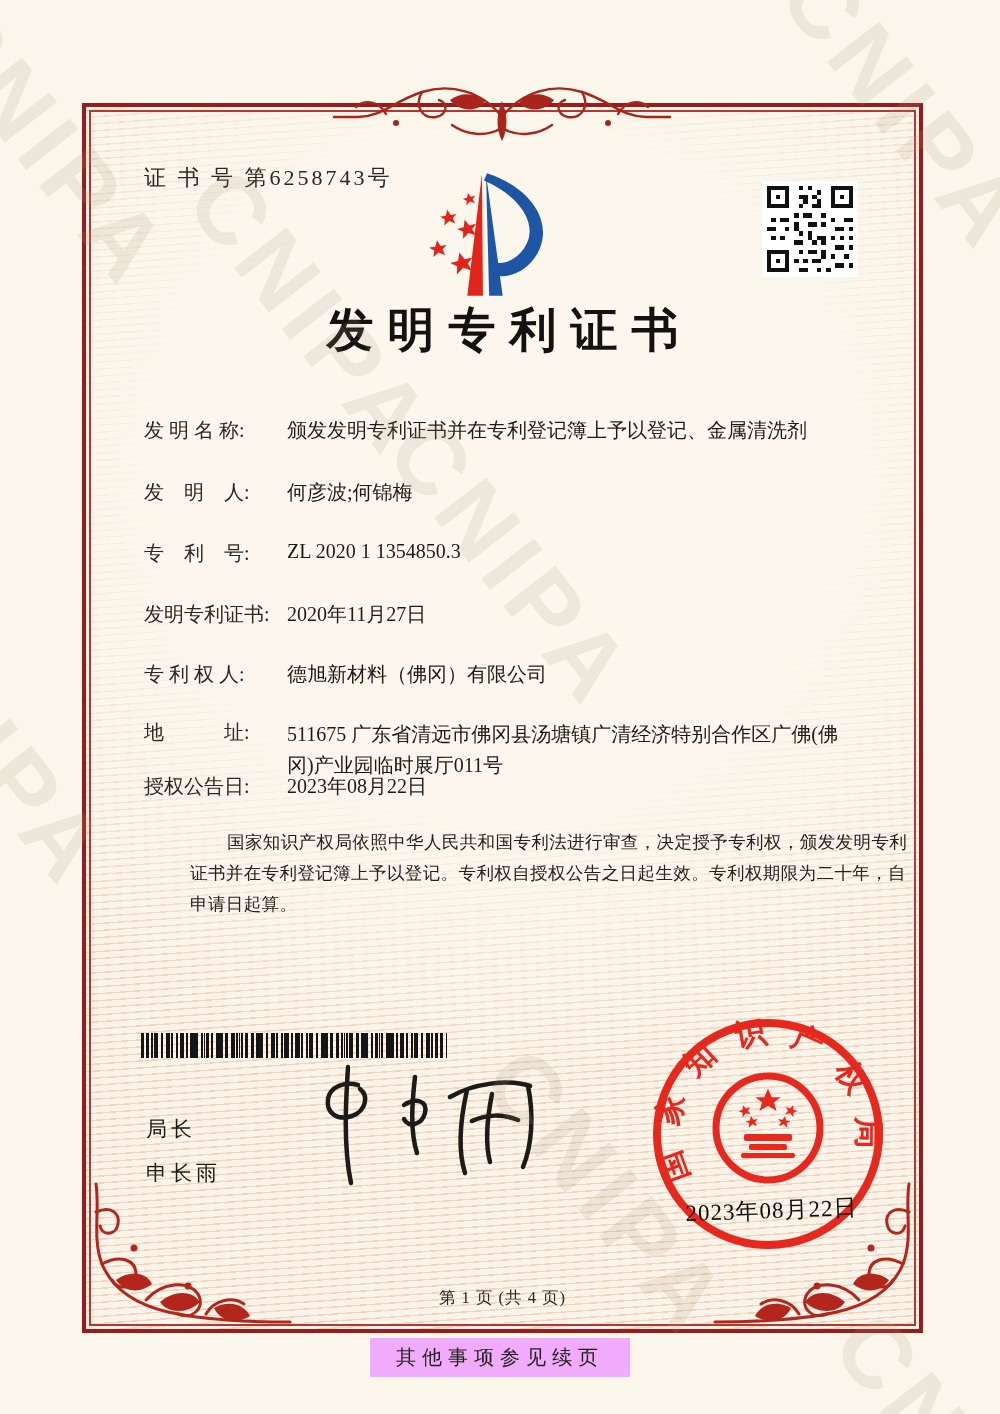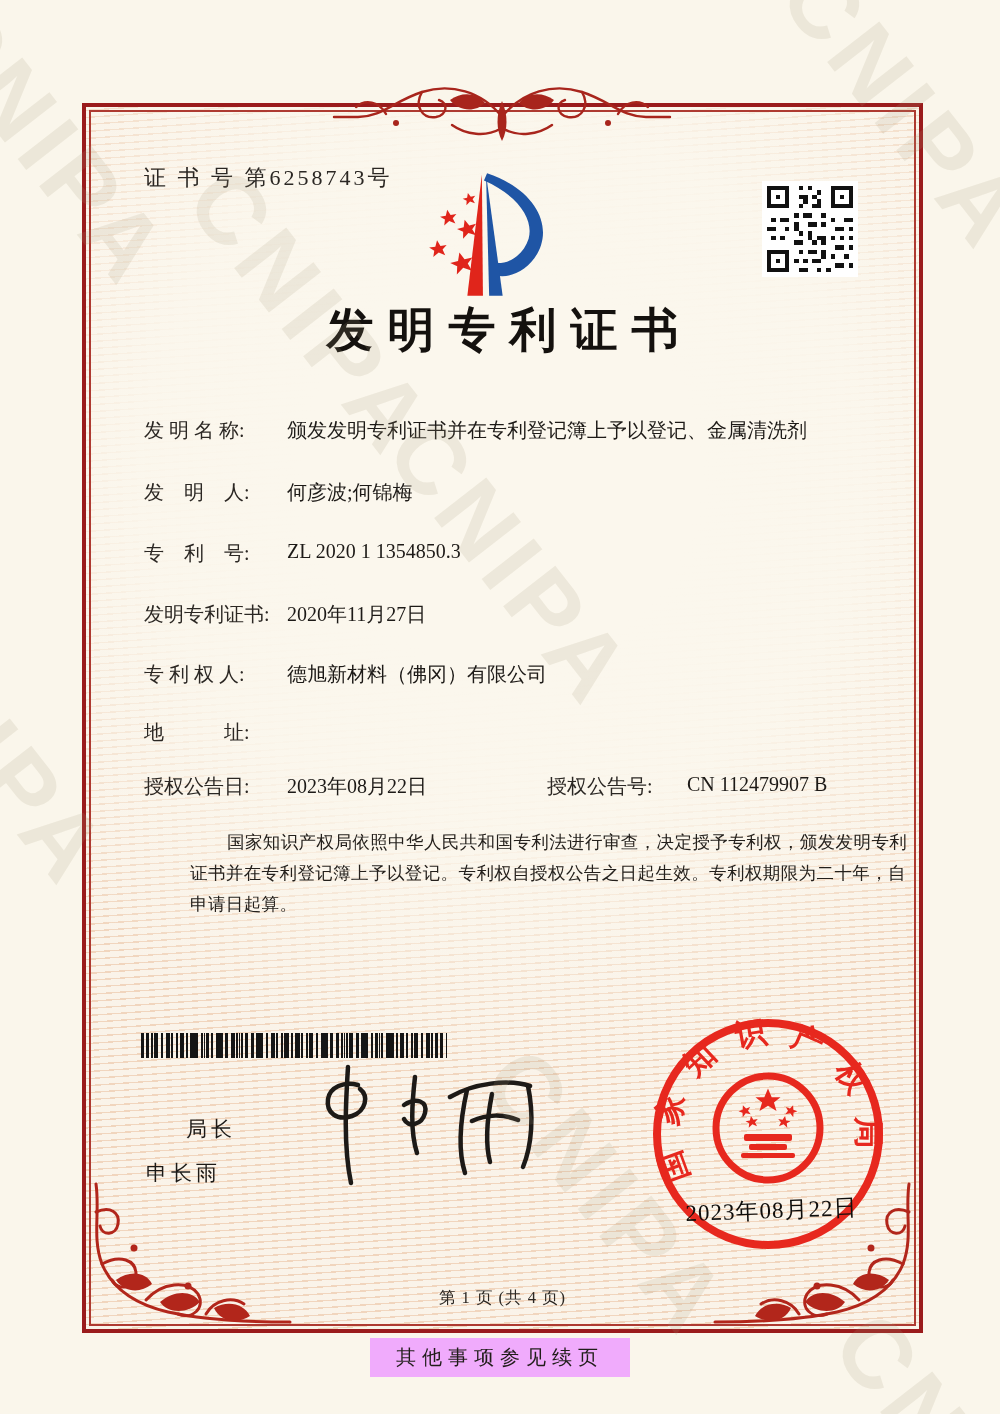--- a/index.html
+++ b/index.html
@@ -204,37 +204,34 @@
     <div class="abs row" style="top:494px;">
       <span class="lbl">发明专利证书:</span>
       <span class="val">2020年11月27日</span>
     </div>
     <div class="abs row" style="top:554px;">
       <span class="lbl">专 利 权 人:</span>
       <span class="val">德旭新材料（佛冈）有限公司</span>
     </div>
     <div class="abs row" style="top:612px;">
       <span class="lbl">地　　　址:</span>
+      <span class="val addr">511675 广东省清远市佛冈县汤塘镇广清经济特别合作区广佛(佛冈)产业园临时展厅011号</span>
     </div>
     <div class="abs row" style="top:666px; width:760px;">
       <span class="lbl">授权公告日:</span>
       <span class="val">2023年08月22日</span>
-      <span class="g2">
-        <span class="lbl">授权公告号:</span>
-        <span class="val">CN 112479907 B</span>
-      </span>
     </div>
 
     <div class="abs paras">
       <p>国家知识产权局依照中华人民共和国专利法进行审查，决定授予专利权，颁发发明专利证书并在专利登记簿上予以登记。专利权自授权公告之日起生效。专利权期限为二十年，自申请日起算。</p>
     </div>
 
     <div class="abs barcode"></div>
 
-    <div class="abs officer" style="top:1008px;margin-left:40px;">局长</div>
+    <div class="abs officer" style="top:1008px;">局长</div>
     <div class="abs officer" style="top:1052px;">申长雨</div>
 
     <svg class="abs sig" viewBox="0 0 270 140">
       <g fill="none" stroke="#1d1a17" stroke-width="4.5" stroke-linecap="round" stroke-linejoin="round">
         <path d="M84,26 C70,22 56,28 54,40 C52,54 63,62 78,57 C92,52 95,37 86,30"></path>
         <path d="M74,8 C72,40 69,86 77,124"></path>
         <path d="M130,46 C142,38 154,42 151,54 C148,66 134,69 130,60"></path>
         <path d="M141,18 C138,44 136,72 143,94"></path>
         <path d="M176,38 C200,24 234,20 256,27"></path>
         <path d="M193,31 C186,62 184,92 191,114"></path>

